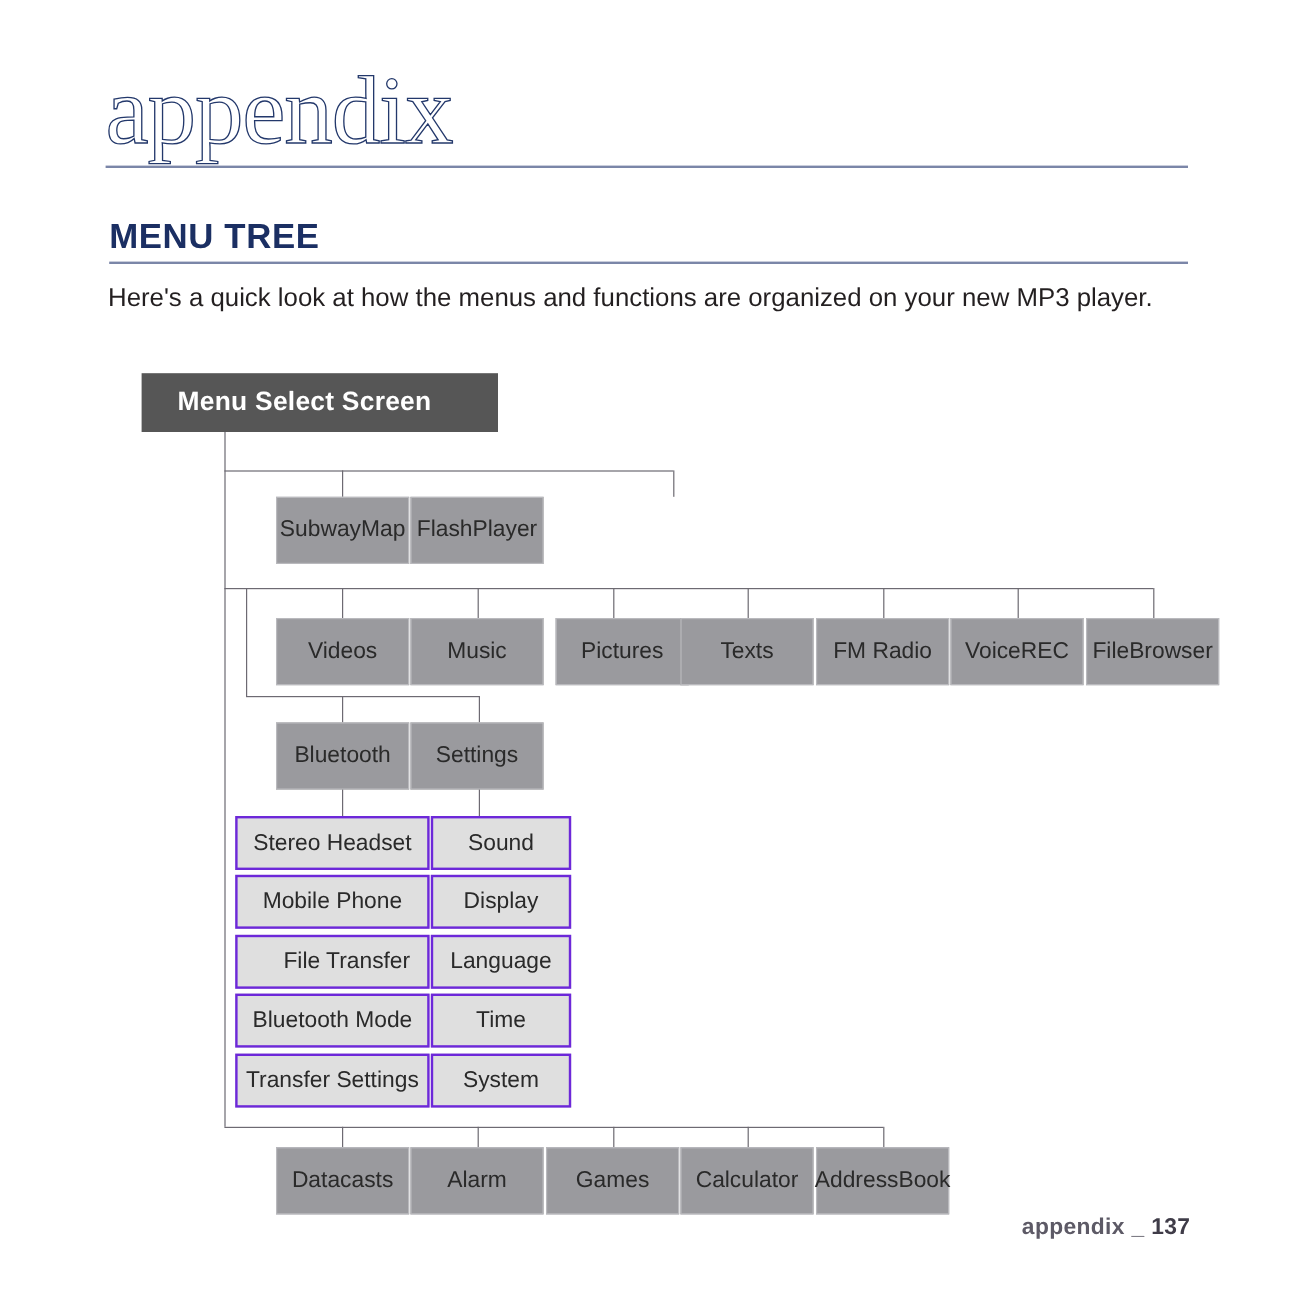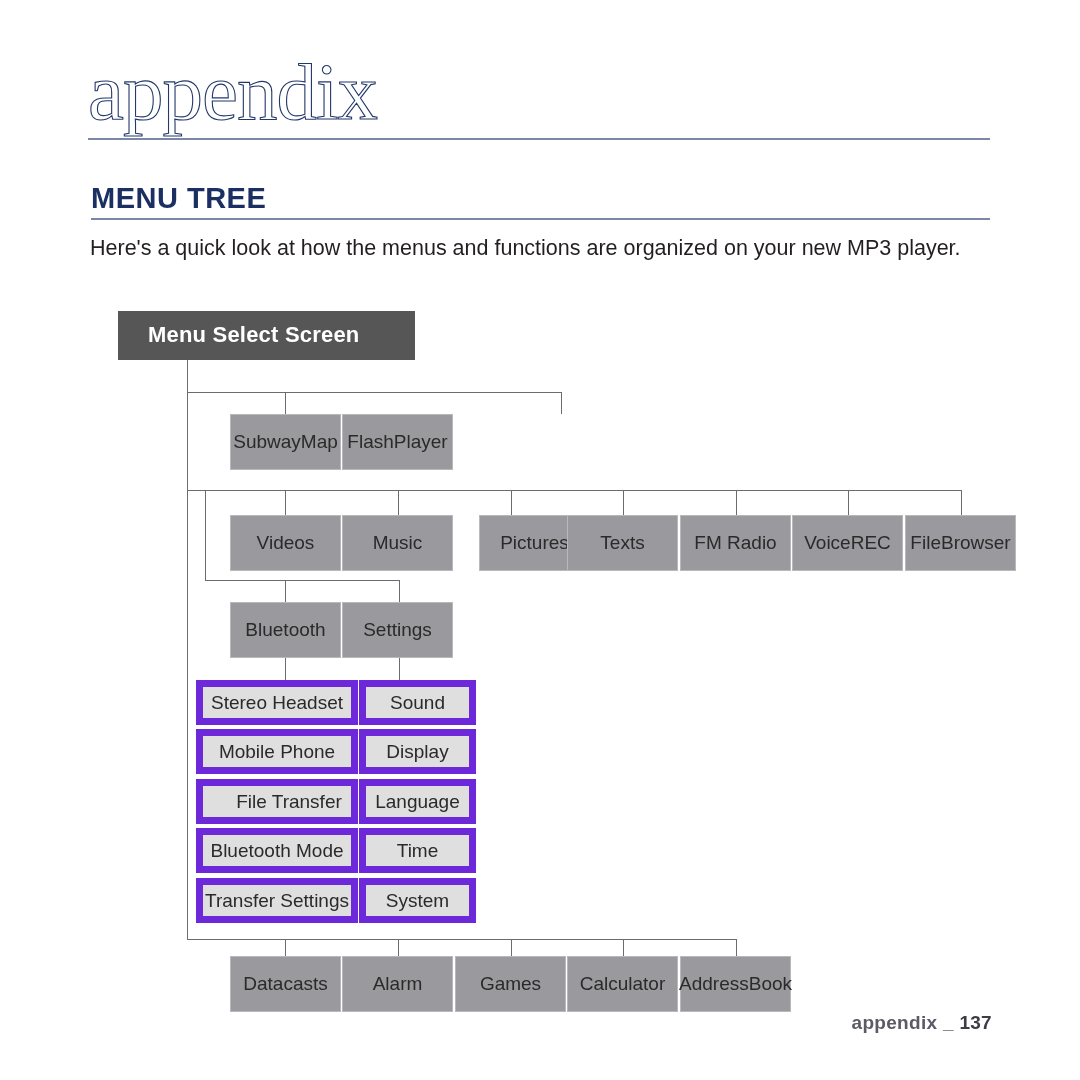--- a/index.html
+++ b/index.html
@@ -104,21 +104,21 @@
     background: #9a9a9e;
     color: #2a2a2a;
     font-size: 19px;
     border: 1px solid #b9b9bd;
   }
 
   .light-node {
     background: #dfdfdf;
     color: #2a2a2a;
     font-size: 19px;
-    border: 7px solid #6d28d9;
+    border: 2px solid #6d28d9;
   }
 
   .line {
     position: absolute;
     background: #6d6a72;
   }
   .line.v { width: 1px; }
   .line.h { height: 1px; }
 
   #footer {
@@ -172,21 +172,21 @@
   <div class="line v" style="left:709px; top:490px; height:25px;"></div>
   <div class="line v" style="left:821px; top:490px; height:25px;"></div>
   <div class="line v" style="left:934px; top:490px; height:25px;"></div>
 
   <div class="node dark-node" style="left:203px; top:515px; width:111px; height:56px;">
     <span>Videos</span>
   </div>
   <div class="node dark-node" style="left:315px; top:515px; width:111px; height:56px;">
     <span>Music</span>
   </div>
-  <div class="node dark-node" style="left:452px; top:515px; width:111px; height:56px;">
+  <div class="node dark-node" style="left:436px; top:515px; width:111px; height:56px;">
     <span>Pictures</span>
   </div>
   <div class="node dark-node" style="left:540px; top:515px; width:111px; height:56px;">
     <span>Texts</span>
   </div>
   <div class="node dark-node" style="left:653px; top:515px; width:111px; height:56px;">
     <span>FM Radio</span>
   </div>
   <div class="node dark-node" style="left:765px; top:515px; width:111px; height:56px;">
     <span>Voice</span>

